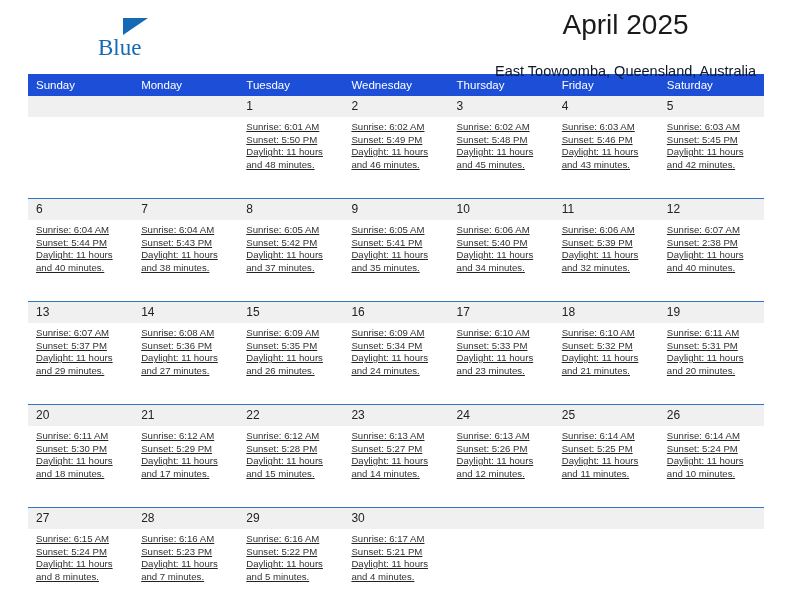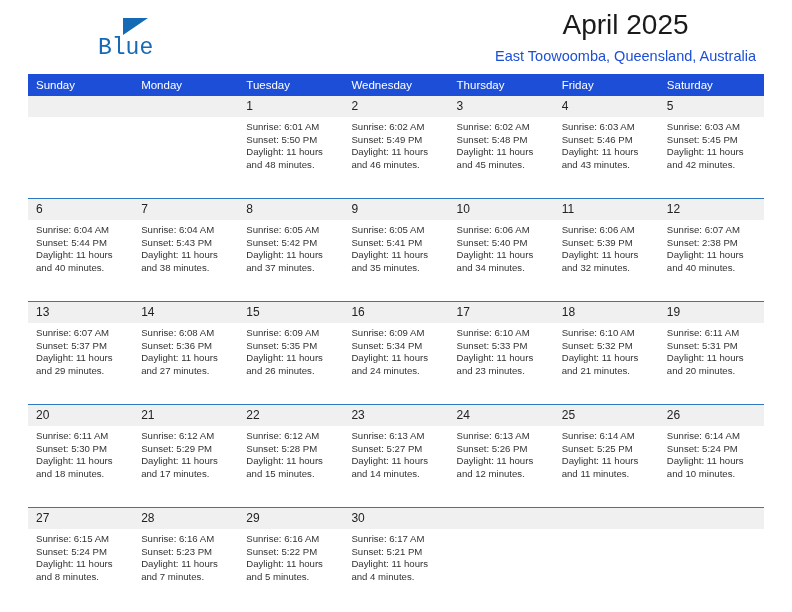--- a/index.html
+++ b/index.html
@@ -52,40 +52,40 @@
     height: 0;
     border-left: 25px solid #1669b4;
     border-bottom: 17px solid transparent;
   }
   .logo-blue {
     position: absolute;
     left: 62px;
     top: 23px;
     font-size: 23px;
     color: #1669b4;
-    font-family: Liberation Mono, monospace;
+    font-family: Liberation Serif, serif;
     font-weight: 400;
   }
   .title-wrap {
     position: absolute;
     right: 8px;
     top: 8px;
     text-align: center;
   }
   .cal-title {
     font-size: 28px;
     color: #1a1a1a;
     line-height: 34px;
     white-space: nowrap;
   }
   .cal-sub {
     font-size: 14.5px;
-    color: #1d4ed8;
+    color: #0f172a;
     line-height: 20px;
-    margin-top: 4px;
+    margin-top: 19px;
     white-space: nowrap;
   }
 
   
   .cal {
     width: 736px;
     border-collapse: collapse;
     table-layout: fixed;
   }
   .cal th {
@@ -115,20 +115,21 @@
     padding: 3px 0 4px 8px;
     height: 14px;
     line-height: 14px;
   }
   .daynum.empty {
     color: transparent;
   }
   .cellbody {
     padding: 4px 6px 8px 8px;
     height: 69px;
+    text-decoration: underline;
   }
   .cellbody div {
     font-size: 9.6px;
     line-height: 12.6px;
     color: #333333;
     white-space: nowrap;
   }
 </style>
 </head>
 <body>

